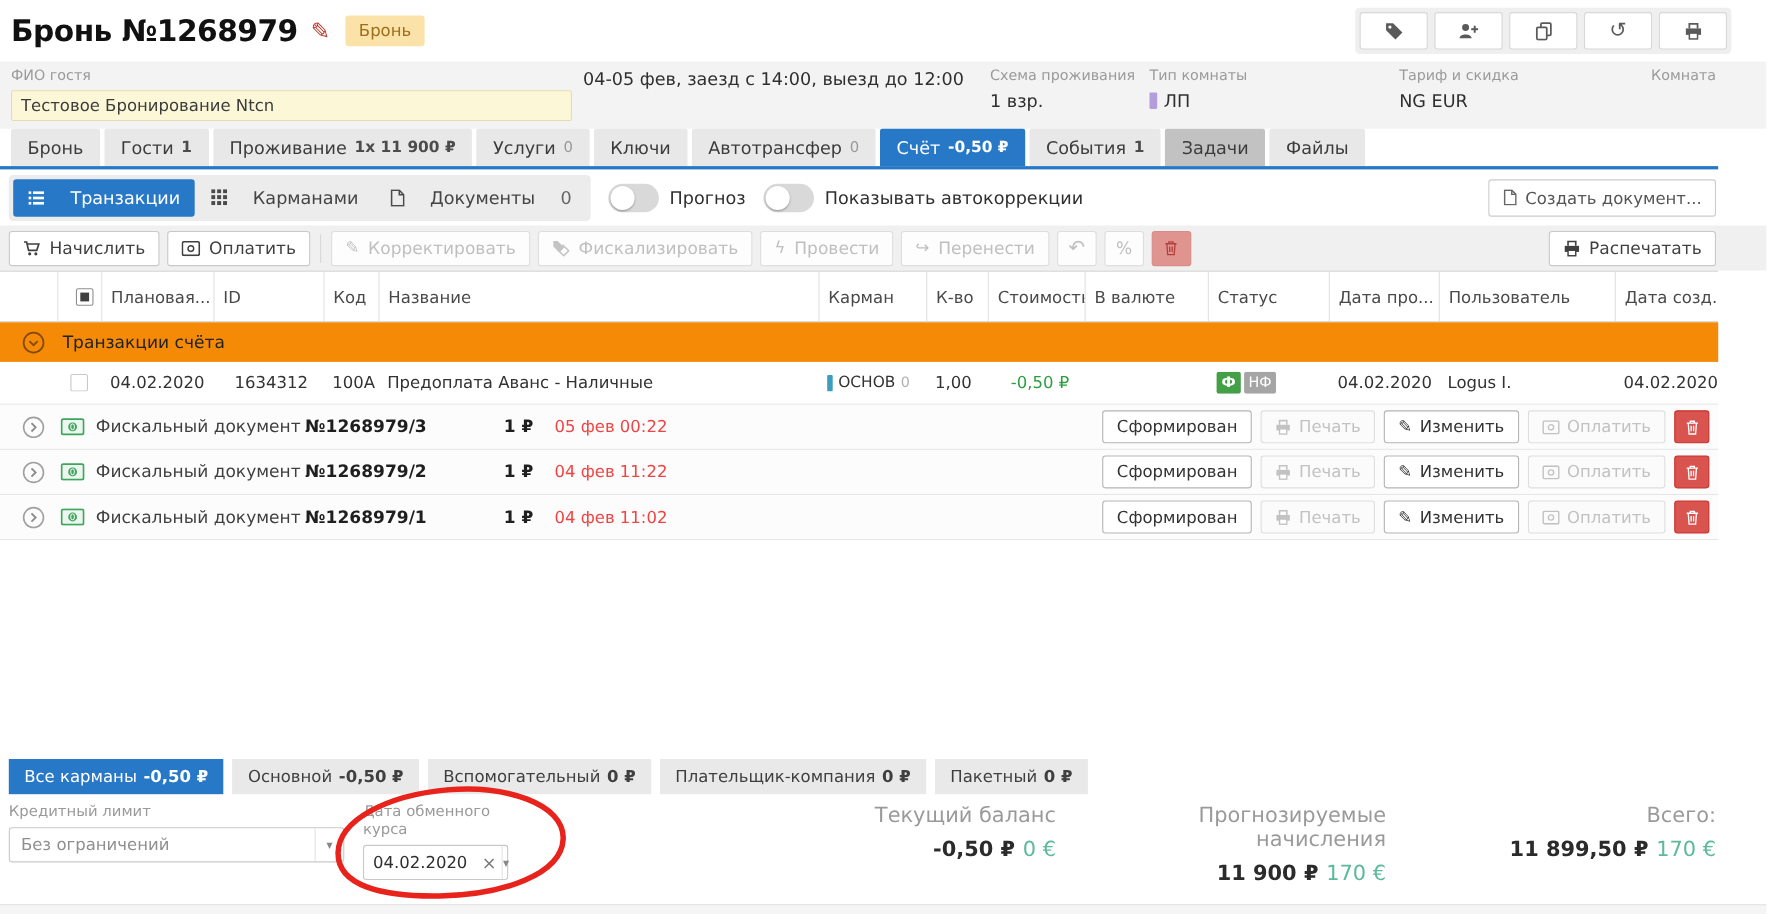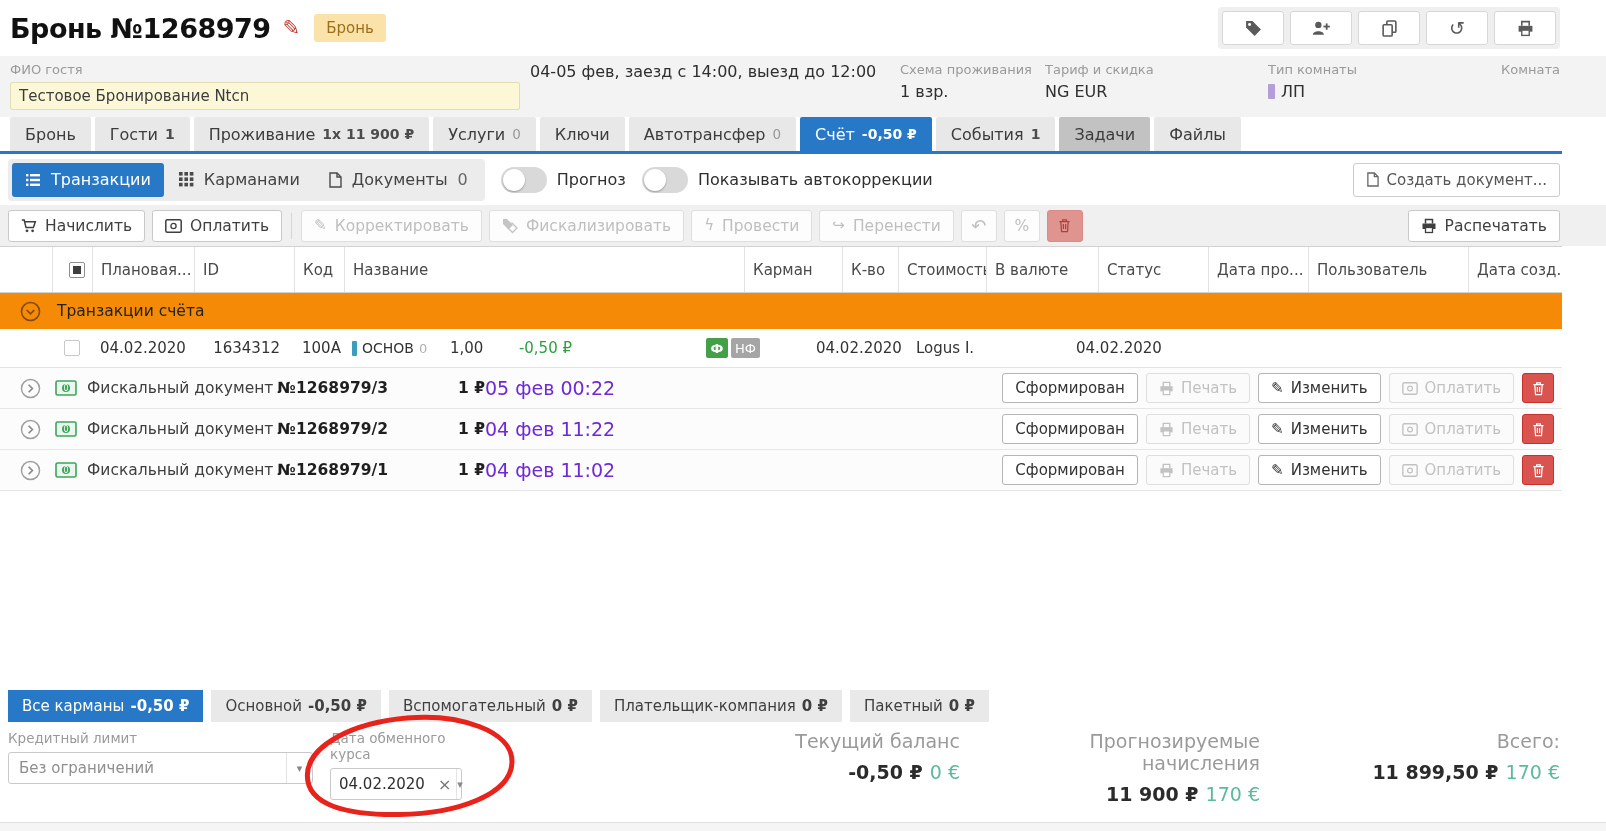--- a/index.html
+++ b/index.html
@@ -1,21 +1,21 @@
 <!DOCTYPE html>
 <html><head>
 <meta charset="utf-8">
 <style>
   * { margin:0; padding:0; box-sizing:border-box; }
   html,body { width:1606px; height:831px; overflow:hidden; }
   body { font-family:"DejaVu Sans","Liberation Sans",sans-serif; background:#fff; color:#333; position:relative; }
   .page { position:absolute; inset:0; display:flex; flex-direction:column; }
 
   
-  .topbar { height:56px; display:flex; align-items:center; padding:0 46px 0 10px; }
+  .topbar { height:56px; display:flex; align-items:center; padding:0 32px 0 10px; }
   .title { font-size:27px; font-weight:bold; color:#111; letter-spacing:-0.5px; }
   .edit-pencil { font-size:21px; color:#b8392e; margin-left:12px; cursor:pointer; }
   .type-badge { margin-left:14px; background:#fbe2a8; color:#9c6f1d; font-size:15px; padding:5px 12px; border-radius:3px; }
   .top-tools { margin-left:auto; background:#efefef; border-radius:4px; padding:4px; display:flex; gap:6px; }
   .tool-btn { width:62px; height:34px; background:#fff; border:1px solid #d8d8d8; border-radius:3px; display:flex; align-items:center; justify-content:center; color:#5a5a5a; cursor:pointer; font-size:19px; }
 
   
   .infobar { height:61px; background:#f3f3f3; display:flex; padding:6px 46px 0 10px; }
   .ifield { display:flex; flex-direction:column; }
   .ilabel { font-size:13px; color:#9a9a9a; margin-bottom:5px; }
@@ -33,21 +33,21 @@
   .tab .b.muted { font-weight:normal; color:#999; font-size:13.5px; }
   .tab .b:empty { display:none; }
   .tab.active { background:#2878c8; color:#fff; }
   .tab.active .b { color:#fff; }
   .tab.pressed { background:#c2c2c2; }
   .tab-underline { height:3px; background:#2878c8; margin-right:44px; }
 
   
   .subrow { height:51px; display:flex; align-items:center; gap:16px; padding:0 46px 0 8px; }
   .sgroup { background:#ececec; border-radius:4px; padding:4px; display:flex; gap:2px; align-items:center; }
-  .sbtn { height:34px; display:flex; align-items:center; gap:10px; padding:0 13px; font-size:16px; color:#444; border-radius:3px; cursor:pointer; white-space:nowrap; }
+  .sbtn { height:34px; display:flex; align-items:center; gap:23px; padding:0 13px; font-size:16px; color:#444; border-radius:3px; cursor:pointer; white-space:nowrap; }
   .sbtn.active { background:#2878c8; color:#fff; }
   .sbtn .cnt { color:#666; }
   .toggle-wrap { display:flex; align-items:center; gap:10px; font-size:16px; color:#2f2f2f; }
   .toggle { width:46px; height:26px; border-radius:13px; background:#d9d9d9; position:relative; cursor:pointer; flex:none; }
   .toggle::after { content:""; position:absolute; left:2px; top:2px; width:22px; height:22px; border-radius:50%; background:#fff; box-shadow:0 1px 2px rgba(0,0,0,.3); }
   .create-doc { margin-left:auto; height:34px; display:flex; align-items:center; gap:8px; padding:0 12px; background:#fff; border:1px solid #ccc; border-radius:3px; font-size:15px; color:#555; cursor:pointer; }
 
   
   .actionbar { height:41px; background:#f0f0f0; display:flex; align-items:center; gap:7px; padding:0 46px 0 8px; }
   .abtn { height:32px; display:flex; align-items:center; gap:8px; padding:0 12px; background:#fff; border:1px solid #c9c9c9; border-radius:3px; font-size:15.5px; color:#3f3f3f; cursor:pointer; white-space:nowrap; }
@@ -86,21 +86,21 @@
   .badge { display:inline-flex; align-items:center; justify-content:center; height:20px; min-width:22px; padding:0 4px; border-radius:2px; color:#fff; font-size:13px; font-weight:bold; }
   .badge.g { background:#43a047; } .badge.n { background:#a5a5a5; font-weight:normal; }
   .status-cell { display:flex; gap:3px; align-items:center; }
   .dcreate-r { text-align:right; padding-right:10px !important; }
 
   
   .fiscal-row { height:41px; border-bottom:1px solid #e6e6e6; background:#fcfcfc; display:flex; align-items:center; position:relative; margin-right:44px; }
   .f-title { margin-left:10px; font-size:15.5px; color:#3f3f3f; white-space:nowrap; }
   .f-num { font-weight:bold; color:#1f1f1f; margin-left:4px; }
   .f-amount { position:absolute; left:458px; font-weight:bold; font-size:15.5px; color:#1f1f1f; }
-  .f-time { position:absolute; left:485px; font-size:19px; color:#6d28d9; }
+  .f-time { position:absolute; left:504px; font-size:15px; color:#ef4444; }
   .f-actions { margin-left:auto; display:flex; gap:8px; align-items:center; padding-right:8px; }
   .fbtn { height:30px; display:flex; align-items:center; gap:7px; padding:0 12px; border-radius:3px; font-size:15px; cursor:pointer; white-space:nowrap; }
   .fbtn.on { background:#fff; border:1px solid #b5b5b5; color:#333; }
   .fbtn.off { background:#fbfbfb; border:1px solid #dedede; color:#c2c2c2; cursor:default; }
   .ftrash { width:32px; height:30px; background:#d9534f; border:1px solid #c9302c; border-radius:3px; color:#fff; display:flex; align-items:center; justify-content:center; cursor:pointer; }
   .money-ico { margin-left:14px; flex:none; display:flex; }
 
   .filler { flex:1; background:#fff; }
 
   
@@ -183,30 +183,30 @@
       <div class="ilabel">ФИО гостя</div>
       <input class="guest-input" value="Тестовое Бронирование Ntcn" style="">
     </div>
     <div class="ifield f-dates">
       <div class="ival">04-05 фев, заезд с 14:00, выезд до 12:00</div>
     </div>
     <div class="ifield f-scheme">
       <div class="ilabel">Схема проживания</div>
       <div class="ival">1 взр.</div>
     </div>
-    <div class="ifield f-tariff">
-      <div class="ilabel">Тариф и скидка</div>
-      <div class="ival">NG EUR</div>
-    </div>
     <div class="ifield f-roomtype">
       <div class="ilabel">Тип комнаты</div>
       <div class="ival">
           <span class="marker" style="background:#b39ddb"></span>
           <span>ЛП</span>
         </div>
+    </div>
+    <div class="ifield f-tariff">
+      <div class="ilabel">Тариф и скидка</div>
+      <div class="ival">NG EUR</div>
     </div>
     <div class="ifield f-room">
       <div class="ilabel">Комната</div>
       <div class="ival"></div>
     </div>
   </div>
 
   <div class="tabsrow">
     <div class="tab">
         <span>Бронь</span>
@@ -389,20 +389,21 @@
   </div>
 
   <div class="cols trans-row">
     <div class="c-exp"></div>
     <div class="c-chk">
         <div class="cbx"></div>
       </div>
     <div class="c-plan">04.02.2020</div>
     <div class="c-id num-r">1634312</div>
     <div class="c-kod">100A</div>
+    <div class="c-name">Предоплата Аванс - Наличные</div>
     <div class="c-pocket pocket-cell">
       <span class="marker" style="background:#3d9dbd;height:15px;width:5px"></span>
       <span>ОСНОВ</span>
       <span class="pc-count">0</span>
     </div>
     <div class="c-qty">1,00</div>
     <div class="c-cost cost-green">-0,50 ₽</div>
     <div class="c-cur"></div>
     <div class="c-status status-cell">
       <span class="badge g">Ф</span>

